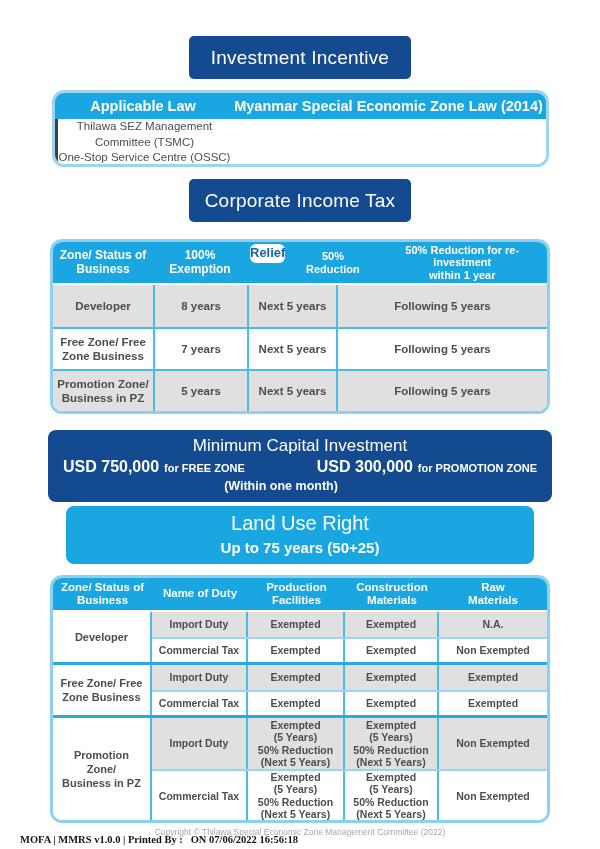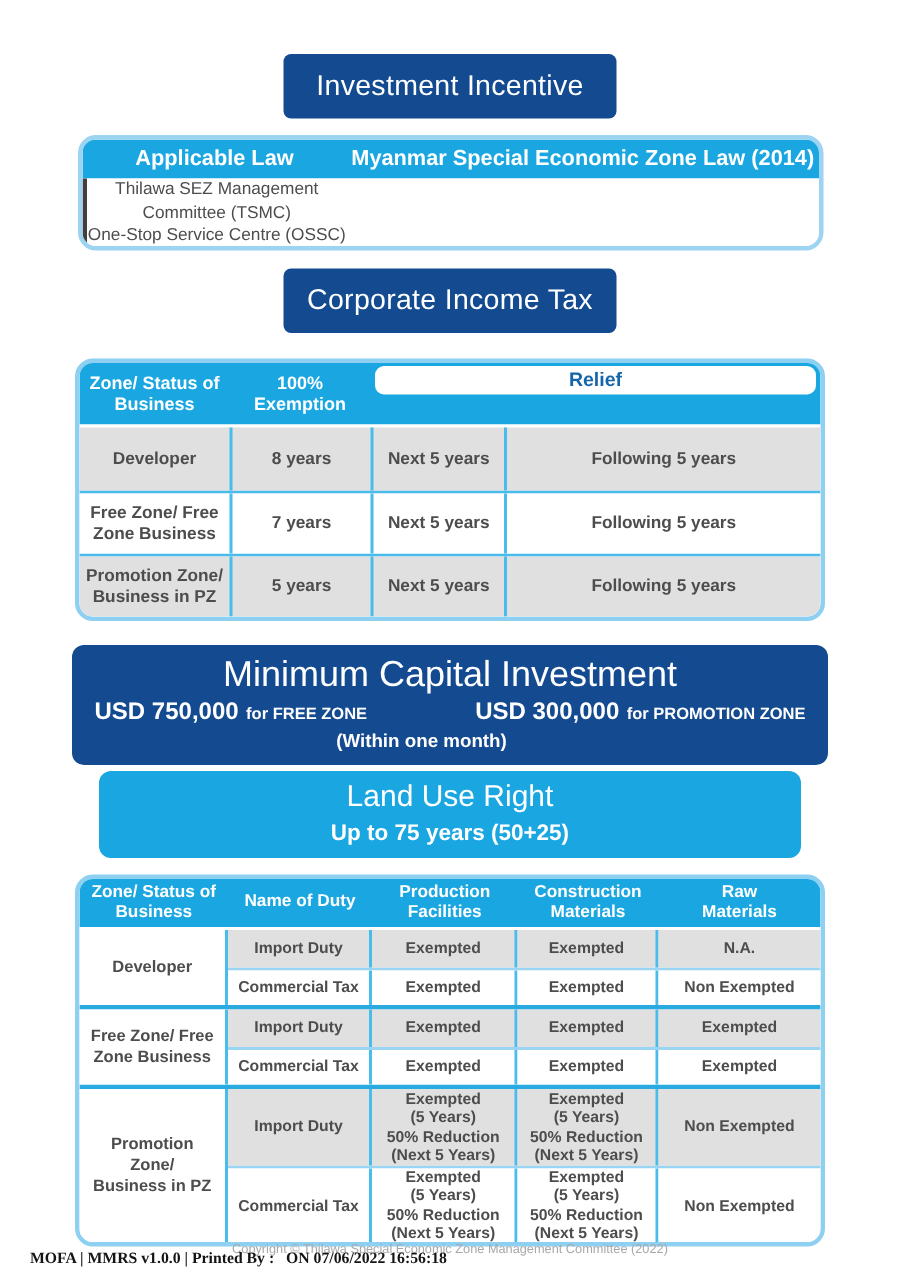--- a/index.html
+++ b/index.html
@@ -43,21 +43,21 @@
     width: 500px; margin: 17px auto 0;
     border: 3px solid #8ED0F2; border-radius: 12px; overflow: hidden;
     background: #fff;
   }
   .cit-header {
     display: grid; grid-template-columns: 100px 94px 1fr; height: 41px;
     background: #1AA7E1; color: #fff; font-weight: bold; font-size: 12px;
     text-align: center; line-height: 1.15;
   }
   .cit-header .hcell { display: flex; align-items: center; justify-content: center; white-space: pre-line; }
-  .relief-wrap { display: flex; flex-direction: column; }
+  .relief-wrap { display: flex; }
   .relief-pill {
     margin: 2px 3px 1px; height: 19px; background: #fff; border-radius: 6px;
     color: #1566A9; font-size: 13px; font-weight: bold;
     display: flex; align-items: center; justify-content: center;
   }
   .relief-cols { display: grid; grid-template-columns: 89px 1fr; flex: 1; }
   .relief-cols > div {
     display: flex; align-items: center; justify-content: center;
     white-space: pre-line; font-size: 11px; line-height: 1.1;
   }
@@ -71,21 +71,21 @@
   }
   .cit-row > div:first-child { border-left: none; }
   .r-gray > div { background: #E0E0E0; }
   .r-white > div { background: #fff; }
 
   
   .mci-banner {
     width: 504px; margin: 16px auto 0; padding: 6px 0 9px;
     background: #134A90; border-radius: 8px; color: #fff;
   }
-  .mci-title { text-align: center; font-size: 24px; }
+  .mci-title { text-align: center; font-size: 17px; }
   .mci-row {
     display: flex; justify-content: space-between; align-items: baseline;
     padding: 0 15px; margin-top: 2px;
   }
   .mci-item { display: flex; align-items: baseline; }
   .mci-amount { font-size: 16px; font-weight: bold; }
   .mci-label { font-size: 11px; font-weight: bold; margin-left: 5px; }
   .mci-note { text-align: center; font-size: 12.5px; font-weight: bold; margin-top: 3px; transform: translateX(-19px); }
 
   
@@ -158,20 +158,26 @@
   <div class="title-banner tb-2">Corporate Income Tax</div>
 
   <div class="cit-table">
     <div class="cit-header">
       <div class="hcell">Zone/ Status of
 Business</div>
       <div class="hcell">100%
 Exemption</div>
       <div class="relief-wrap">
         <div class="relief-pill">Relief</div>
+        <div class="relief-cols">
+          <div>50%
+Reduction</div>
+          <div>50% Reduction for re-investment
+within 1 year</div>
+        </div>
       </div>
     </div>
     <div class="cit-body">
       <div class="cit-row r-gray">
         <div>Developer</div>
         <div>8 years</div>
         <div>Next 5 years</div>
         <div>Following 5 years</div>
       </div>
       <div class="cit-row r-white">

